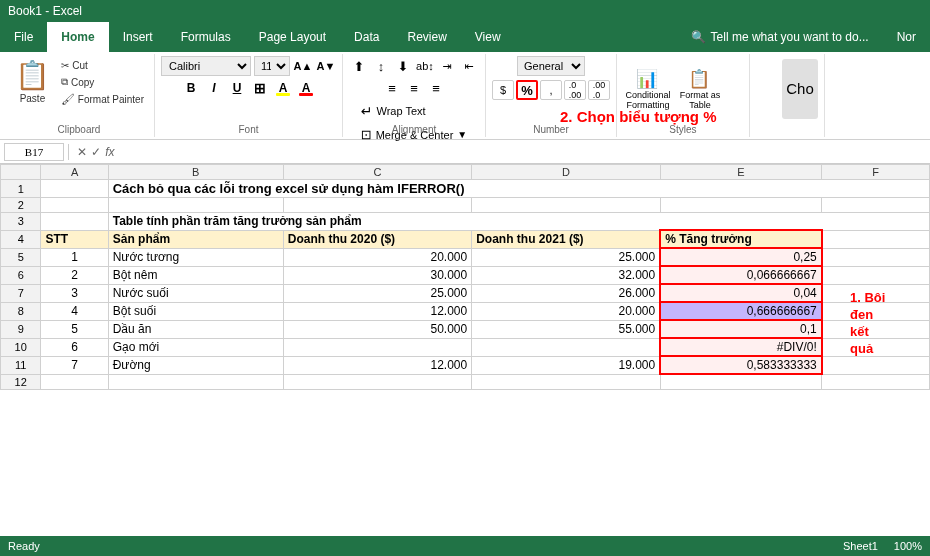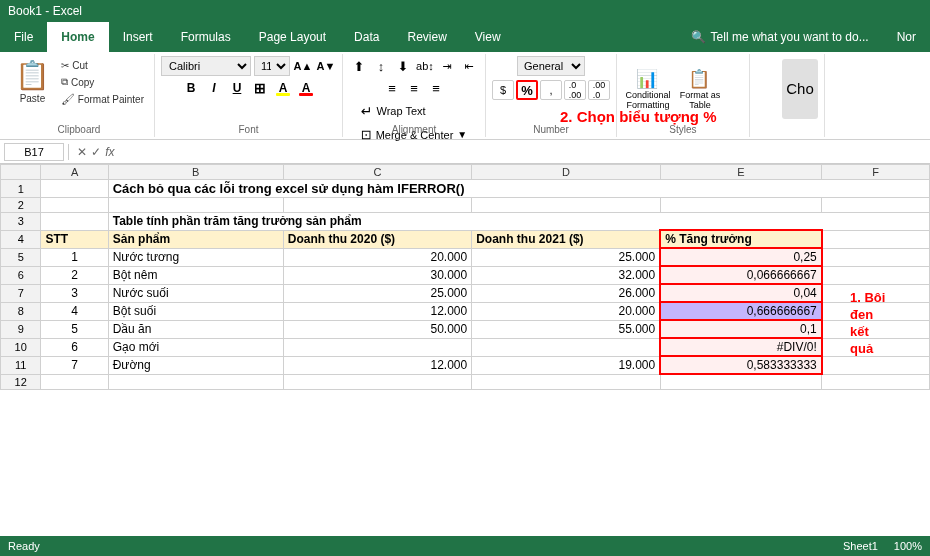--- a/index.html
+++ b/index.html
@@ -58,21 +58,21 @@
     .num-row { display: flex; gap: 2px; }
     .num-btn { width: 22px; height: 20px; display: flex; align-items: center; justify-content: center; border: 1px solid #ccc; border-radius: 2px; cursor: pointer; font-size: 11px; background: #fff; }
     .num-btn.highlighted { border: 2px solid red; background: #fff8f8; }
 
     
     .styles-group .ribbon-group-content { flex-direction: row; gap: 2px; min-width: 120px; }
     .style-btn { display: flex; flex-direction: column; align-items: center; justify-content: center; width: 50px; padding: 2px; border: 1px solid transparent; border-radius: 2px; cursor: pointer; font-size: 10px; }
 
     
     .formula-bar { display: flex; align-items: center; height: 24px; background: #fff; border-bottom: 1px solid #ccc; padding: 0 4px; gap: 4px; }
-    .cell-ref { width: 60px; border: 1px solid #ccc; height: 18px; font-size: 11px; padding: 0 4px; text-align: center; }
+    .cell-ref { width: 60px; border: 1px solid #ccc; height: 18px; font-size: 11px; padding: 0 4px; text-align: center; font-family: Liberation Serif, serif; }
     .formula-divider { width: 1px; background: #ccc; height: 16px; }
     .formula-icons { display: flex; gap: 4px; padding: 0 4px; }
     .formula-icon { cursor: pointer; font-size: 12px; color: #666; }
     .formula-input { flex: 1; border: none; outline: none; font-size: 12px; }
 
     
     .spreadsheet { background: #fff; overflow: auto; height: calc(556px - 22px - 88px - 30px - 24px - 20px); }
     table.sheet { border-collapse: collapse; font-size: 12px; width: 100%; }
     table.sheet th, table.sheet td { border: 1px solid #d0d0d0; padding: 1px 4px; white-space: nowrap; min-width: 20px; }
     table.sheet th { background: #f2f2f2; text-align: center; font-weight: normal; color: #333; font-size: 11px; position: sticky; top: 0; z-index: 2; }

